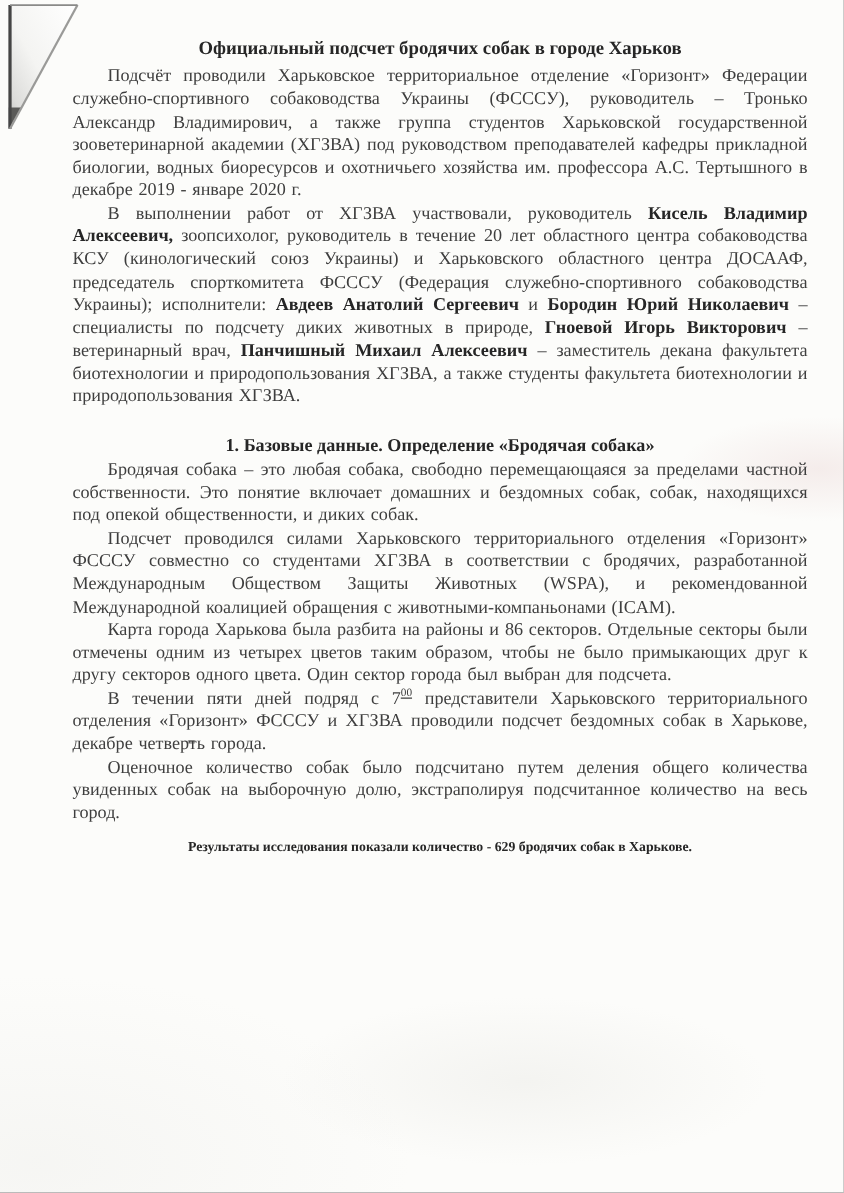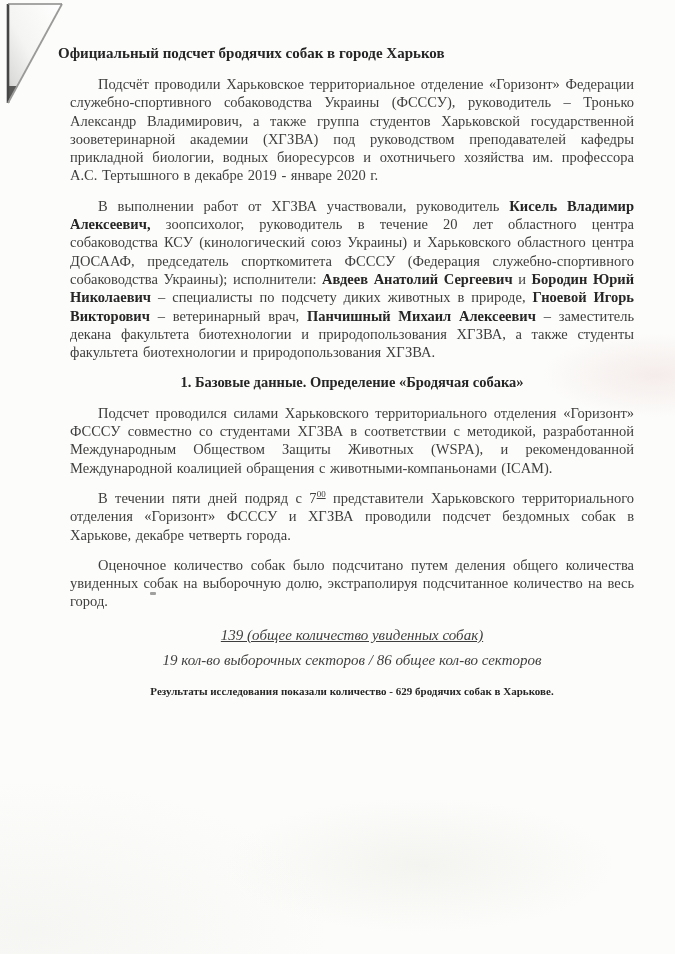--- a/index.html
+++ b/index.html
@@ -11,33 +11,33 @@
     background:
       radial-gradient(ellipse 160px 60px at 655px 375px, rgba(225,195,195,0.28), transparent 70%),
       radial-gradient(ellipse 260px 90px at 420px 865px, rgba(205,205,198,0.18), transparent 75%),
       radial-gradient(ellipse 400px 200px at 30px 930px, rgba(210,210,205,0.15), transparent 75%),
       #fcfcfa;
     font-family:"Liberation Serif","DejaVu Serif",serif;
     color:#3e3e3e;
   }
   .doc { position:absolute; left:58px; top:30px; width:588px; }
   .title {
-    text-align:left; font-weight:bold; font-size:15px; line-height:19px;
-    color:#262626; margin:14px 0 3px 0;
+    text-align:center; font-weight:bold; font-size:15px; line-height:19px;
+    color:#262626; margin:0 0 3px 0;
   }
   .para {
     font-size:14.5px; line-height:18.3px; text-align:justify;
-    text-indent:28px; margin:12px; word-spacing:1px;
+    text-indent:28px; margin:0; word-spacing:1px;
   }
   .para b, .result { color:#262626; }
   .heading {
     text-align:center; font-weight:bold; font-size:14.5px; line-height:18.3px;
     color:#262626; margin:0; text-indent:0;
   }
-  .gap-before { }
+  .gap-before { margin-top:22px; }
   .small-gap-before { margin-top:8px; }
   sup.u { font-size:9px; vertical-align:super; text-decoration:underline; line-height:0; }
   .formula {
     margin-top:8px; text-align:center; font-style:italic;
     font-size:15px; line-height:25px; color:#3e3e3e;
   }
   .formula .num { text-decoration:underline; }
   .result {
     margin-top:9px; font-weight:bold; text-align:center;
     font-size:11px; line-height:19px; text-indent:0;
@@ -69,22 +69,20 @@
     <line x1="8" y1="4" x2="62" y2="4" stroke="#8a8a88" stroke-width="1.4"></line>
   </svg>
 
   <div class="speck"></div>
 
   <div class="doc">
       <div class="title">Официальный подсчет бродячих собак в городе Харьков</div>
       <p class="para"><span>Подсчёт проводили Харьковское территориальное отделение «Горизонт» Федерации служебно-спортивного собаководства Украины (ФСССУ), руководитель – Тронько Александр Владимирович, а также группа студентов Харьковской государственной зооветеринарной академии (ХГЗВА) под руководством преподавателей кафедры прикладной биологии, водных биоресурсов и охотничьего хозяйства им. профессора А.С. Тертышного в декабре 2019 - январе 2020 г.</span></p>
       <p class="para"><span>В выполнении работ от ХГЗВА участвовали, руководитель </span><b>Кисель Владимир Алексеевич,</b><span> зоопсихолог, руководитель в течение 20 лет областного центра собаководства КСУ (кинологический союз Украины) и Харьковского областного центра ДОСААФ, председатель спорткомитета ФСССУ (Федерация служебно-спортивного собаководства Украины); исполнители: </span><b>Авдеев Анатолий Сергеевич</b><span> и </span><b>Бородин Юрий Николаевич</b><span> – специалисты по подсчету диких животных в природе, </span><b>Гноевой Игорь Викторович</b><span> – ветеринарный врач, </span><b>Панчишный Михаил Алексеевич</b><span> – заместитель декана факультета биотехнологии и природопользования ХГЗВА, а также студенты факультета биотехнологии и природопользования ХГЗВА.</span></p>
       <div class="heading gap-before">1.  Базовые данные. Определение «Бродячая собака»</div>
-      <p class="para"><span>Подсчет проводился силами Харьковского территориального отделения «Горизонт» ФСССУ совместно со студентами ХГЗВА в соответствии с методикой, разработанной Международным Обществом Защиты Животных (WSPA), и рекомендованной Международной коалицией обращения с животными-компаньонами (ICAM).</span></p>
+      <p class="para"><span>Бродячая собака – это любая собака, свободно перемещающаяся за пределами частной собственности. Это понятие включает домашних и бездомных собак, собак, находящихся под опекой общественности, и диких собак.</span></p>
+      <p class="para"><span>Подсчет проводился силами Харьковского территориального отделения «Горизонт» ФСССУ совместно со студентами ХГЗВА в соответствии с бродячих, разработанной Международным Обществом Защиты Животных (WSPA), и рекомендованной Международной коалицией обращения с животными-компаньонами (ICAM).</span></p>
+      <p class="para"><span>Карта города Харькова была разбита на районы и 86 секторов. Отдельные секторы были отмечены одним из четырех цветов таким образом, чтобы не было примыкающих друг к другу секторов одного цвета. Один сектор города был выбран для подсчета.</span></p>
       <p class="para"><span>В течении пяти дней подряд с 7</span><sup class="u">00</sup><span> представители Харьковского территориального отделения «Горизонт» ФСССУ и ХГЗВА проводили подсчет бездомных собак в Харькове, декабре четверть города.</span></p>
       <p class="para"><span>Оценочное количество собак было подсчитано путем деления общего количества увиденных собак на выборочную долю, экстраполируя подсчитанное количество на весь город.</span></p>
-      <div class="formula">
-        <div class="num">139 (общее количество увиденных собак)</div>
-        <div>19 кол-во выборочных секторов / 86 общее кол-во секторов</div>
-      </div>
       <div class="result">Результаты исследования показали количество - 629 бродячих собак в Харькове.</div>
     </div>
 </div>
 
 </body></html>

